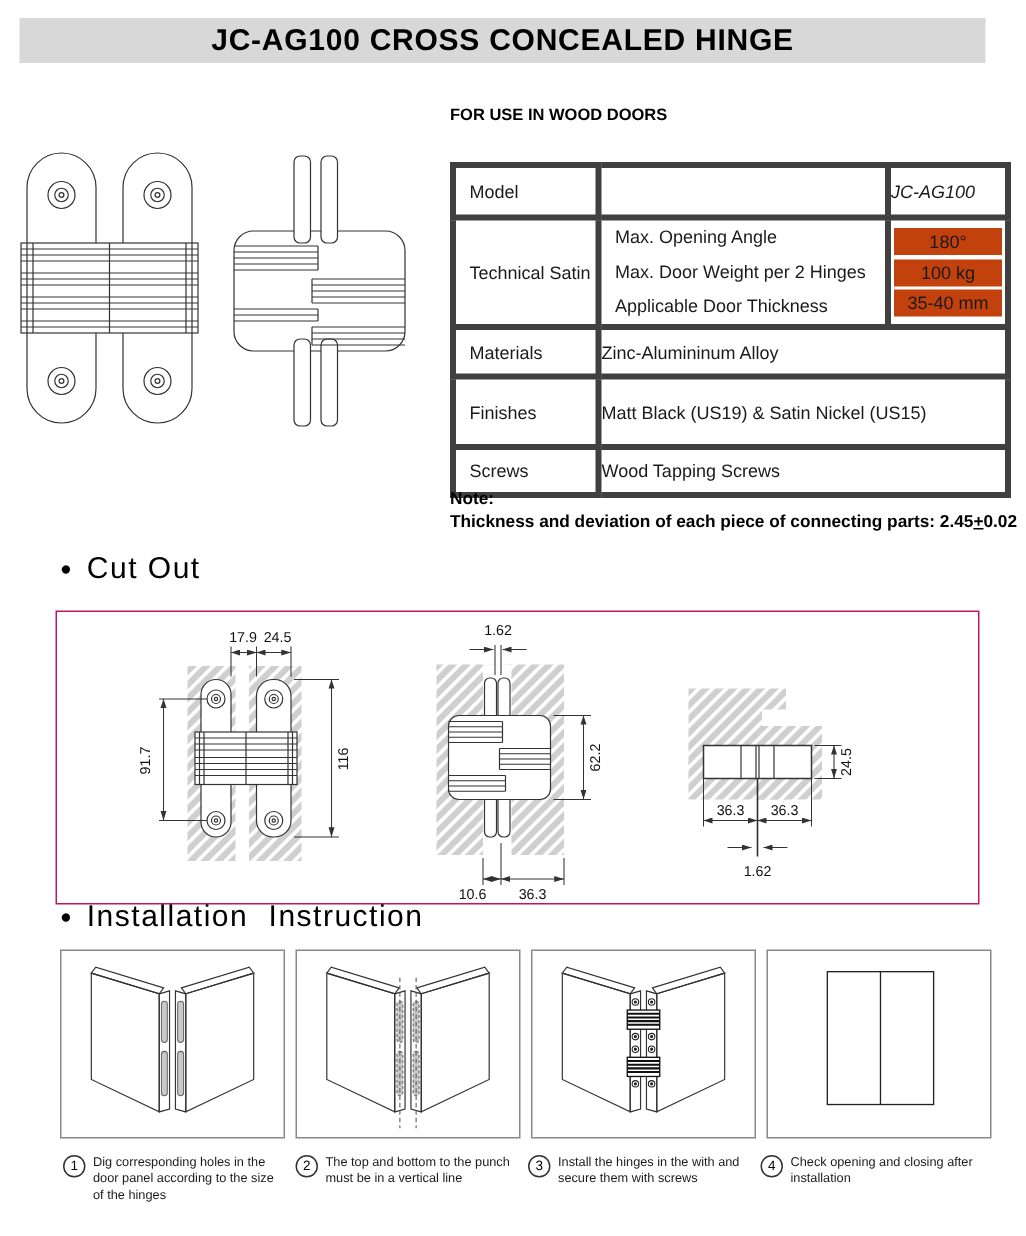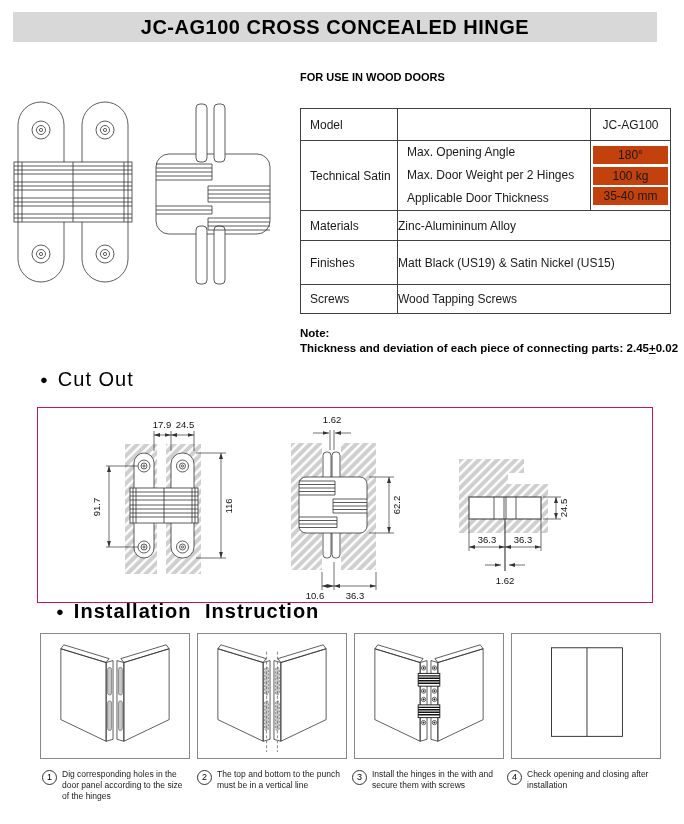--- a/index.html
+++ b/index.html
@@ -6,34 +6,34 @@
   #page{position:relative;width:684px;height:824px;background:#ffffff;overflow:hidden;
         font-family:"Liberation Sans","DejaVu Sans",sans-serif;color:#111;}
   
   .title-bar{position:absolute;left:13px;top:12px;width:644px;height:30px;background:#d8d8d8;
              text-align:center;line-height:30px;font-size:20px;font-weight:bold;letter-spacing:.5px;color:#000;}
   .subtitle{position:absolute;left:300px;top:71px;font-size:11px;font-weight:bold;color:#000;}
   
   .overview{position:absolute;left:8px;top:92px;}
   
   .spec{position:absolute;left:300px;top:108px;border-collapse:collapse;table-layout:fixed;width:370px;font-size:12px;color:#1a1a1a;}
-  .spec td{border:1px solid #404040;padding:0;vertical-align:middle;}
+  .spec td{border:4px solid #404040;padding:0;vertical-align:middle;}
   .spec .lab{padding-left:9px;}
   .spec .mid div{line-height:23px;padding-left:9px;}
-  .spec .cv{text-align:center;}
+  .spec .cv{text-align:left;font-style:italic;}
   .gbox{height:18px;line-height:18px;margin:2.5px 2px;background:#c2410c;text-align:center;}
   .mval{padding-left:9px;}
   
   .note{position:absolute;left:300px;top:326px;font-size:11.5px;line-height:15px;color:#000;font-weight:bold;}
   .u{text-decoration:underline;}
   
   .sec-head{position:absolute;font-size:20px;letter-spacing:1px;color:#000;}
   .sec-head .bullet{font-size:13px;vertical-align:2px;margin-right:9px;}
   .head-cutout{left:40px;top:368px;}
-  .head-install{left:56px;top:600px;word-spacing:7px;font-weight:bold;}
+  .head-install{left:40px;top:600px;word-spacing:7px;}
   
   .cutout-box{position:absolute;left:37px;top:407px;width:614px;height:194px;border:1px solid #be185d;}
   .cutout-box svg{position:absolute;}
   .svg-front{left:48px;top:5px;}
   .svg-side{left:251px;top:2px;}
   .svg-plan{left:413px;top:43px;}
   
   .panels{position:absolute;left:40px;top:633px;display:flex;gap:7px;}
   .panel{width:148px;height:124px;border:1px solid #888;background:#fff;}
   .captions{position:absolute;left:40px;top:769px;display:flex;gap:7px;}

